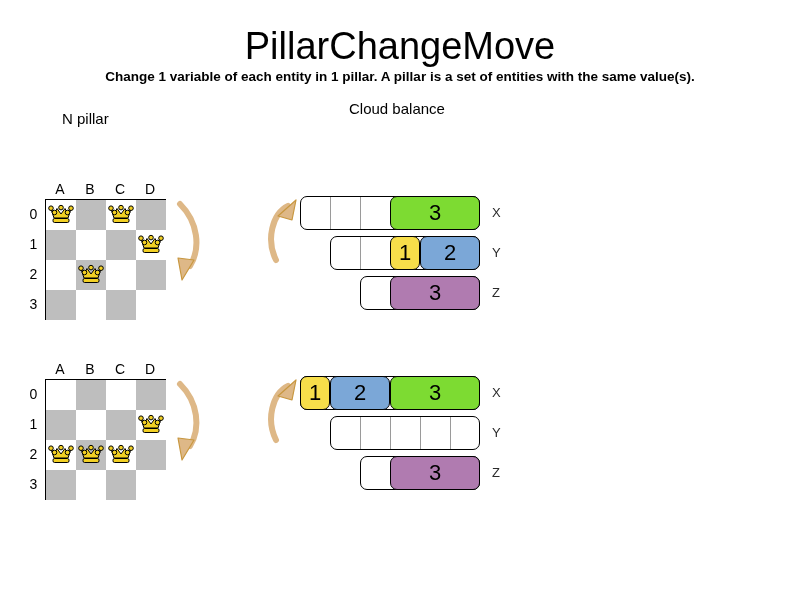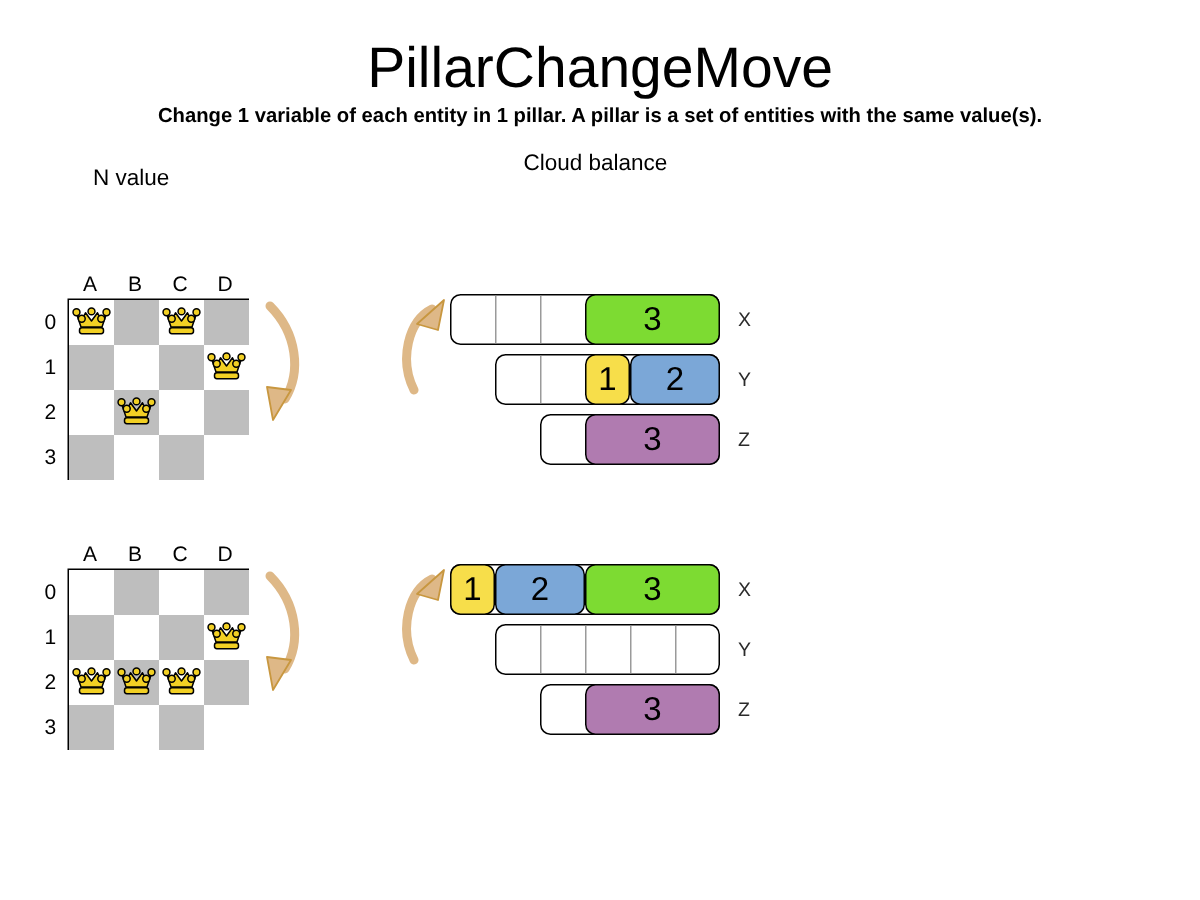--- a/index.html
+++ b/index.html
@@ -174,21 +174,21 @@
     font-size: 13px;
     color: #2b2b2b;
   }
 </style>
 </head>
 <body>
 
 <div id="title">PillarChangeMove</div>
 <div id="subtitle">Change 1 variable of each entity in 1 pillar. A pillar is a set of entities with the same value(s).</div>
 
-<div id="heading-nqueens" class="section-heading">N value</div>
+<div id="heading-nqueens" class="section-heading">N pillar</div>
 <div id="heading-cloud" class="section-heading">Cloud balance</div>
 
 <div id="board-before" class="board-wrap">
   <div class="col-headers">
       <span style="left: 0px;">A</span>
       <span style="left: 30px;">B</span>
       <span style="left: 60px;">C</span>
       <span style="left: 90px;">D</span>
     </div>
   <div class="row-headers">

